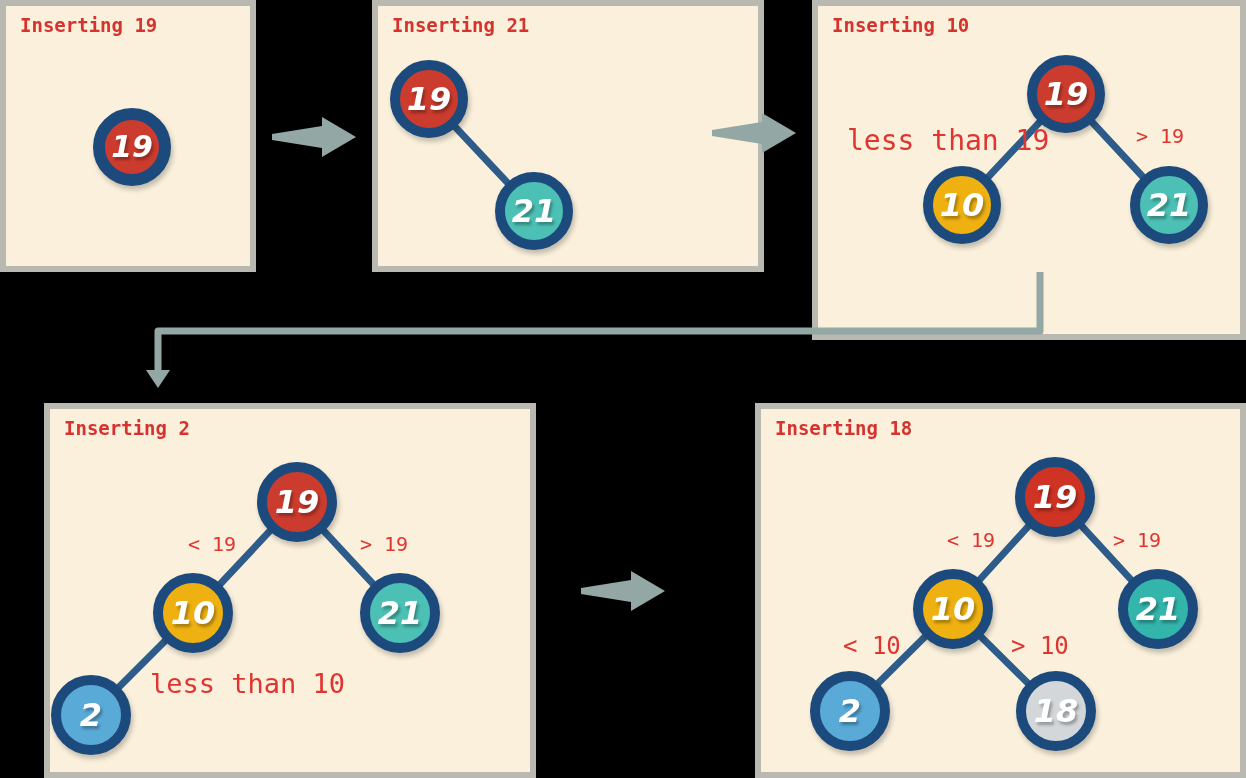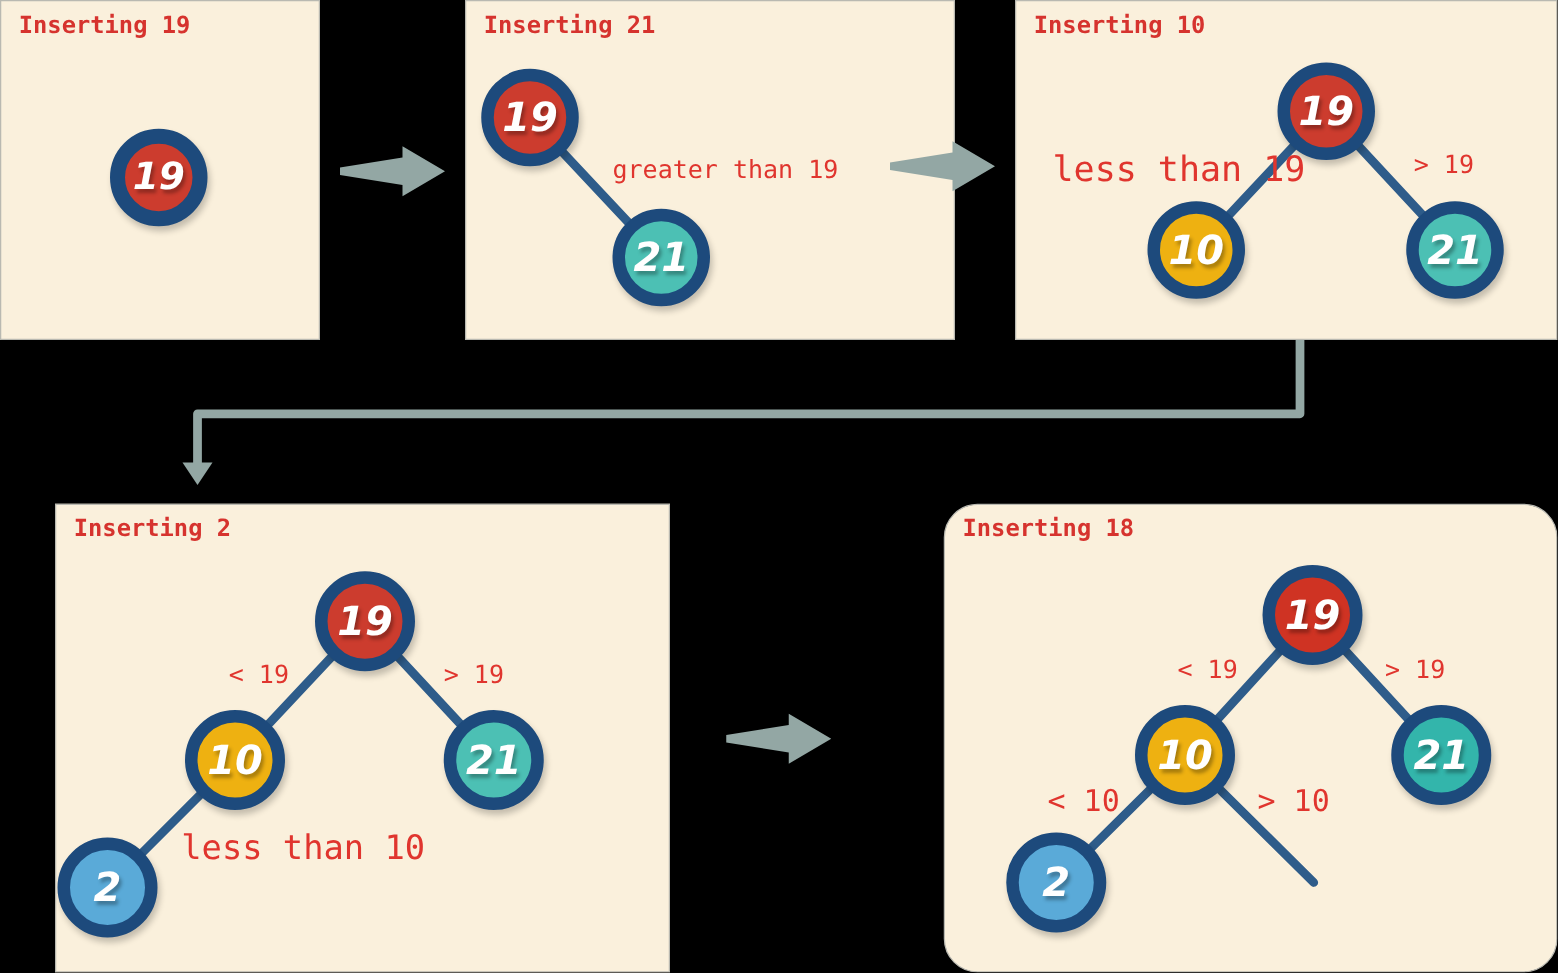--- a/index.html
+++ b/index.html
@@ -1,18 +1,18 @@
 <!DOCTYPE html>
 <html><head>
 <meta charset="utf-8">
 <style>
   html,body{margin:0;padding:0;background:#000;}
   body{width:1246px;height:778px;position:relative;overflow:hidden;
        font-family:"DejaVu Sans Mono","Liberation Mono",monospace;}
-  .panel{position:absolute;background:#faf0dc;border:1px solid #6d28d9;box-sizing:border-box;}
+  .panel{position:absolute;background:#faf0dc;border:6px solid #6d28d9;box-sizing:border-box;}
   .panel-title{position:absolute;left:14px;top:8px;color:#d6332e;
        font-family:"DejaVu Sans Mono","Liberation Mono",monospace;
        font-weight:bold;font-size:19px;letter-spacing:0px;white-space:nowrap;}
   .node{position:absolute;border-radius:50%;box-sizing:border-box;
         display:flex;align-items:center;justify-content:center;
         color:#ffffff;font-weight:bold;
         font-family:"DejaVu Sans","Liberation Sans",sans-serif;
         text-shadow:2px 3px 3px rgba(0,0,0,0.30);
         box-shadow:2px 4px 5px rgba(0,0,0,0.22);
         line-height:1;font-style:italic;}
@@ -30,23 +30,22 @@
       <svg class="edges" width="256" height="272"></svg>
       <div class="node" style="width: 78px; height: 78px; left: 87px; top: 102px; background: rgb(204, 60, 46); border: 12px solid rgb(29, 74, 124); font-size: 30px;">19</div>
     </div>
     <div class="panel" style="left: 372px; top: 0px; width: 392px; height: 272px; background: rgb(250, 240, 220); border-color: rgb(185, 185, 177);">
       <div class="panel-title" style="color: rgb(214, 51, 46);">Inserting 21</div>
       <svg class="edges" width="328" height="272">
         <line x1="51" y1="93" x2="156" y2="205" stroke="#2e5c8a" stroke-width="7" stroke-linecap="round"></line>
       </svg>
       <div class="node" style="width: 78px; height: 78px; left: 12px; top: 54px; background: rgb(204, 60, 46); border: 10px solid rgb(29, 74, 124); font-size: 32px;">19</div>
       <div class="node" style="width: 78px; height: 78px; left: 117px; top: 166px; background: rgb(76, 192, 180); border: 10px solid rgb(29, 74, 124); font-size: 32px;">21</div>
-      <div class="edgelabel" style="left: 117px; top: 122px; font-size: 20px; color: rgb(224, 53, 46);">greater than 19</div>
     </div>
-    <div class="panel" style="left: 812px; top: 0px; width: 434px; height: 272px; background: rgb(250, 240, 220); border-color: rgb(185, 185, 177);">
+    <div class="panel" style="left: 812px; top: 0px; width: 434px; height: 340px; background: rgb(250, 240, 220); border-color: rgb(185, 185, 177);">
       <div class="panel-title" style="color: rgb(214, 51, 46);">Inserting 10</div>
       <svg class="edges" width="434" height="272">
         <line x1="248" y1="88" x2="144" y2="199" stroke="#2e5c8a" stroke-width="7" stroke-linecap="round"></line>
         <line x1="248" y1="88" x2="351" y2="199" stroke="#2e5c8a" stroke-width="7" stroke-linecap="round"></line>
       </svg>
       <div class="node" style="width: 78px; height: 78px; left: 209px; top: 49px; background: rgb(204, 60, 46); border: 10px solid rgb(29, 74, 124); font-size: 32px;">19</div>
       <div class="node" style="width: 78px; height: 78px; left: 105px; top: 160px; background: rgb(238, 177, 17); border: 10px solid rgb(29, 74, 124); font-size: 32px;">10</div>
       <div class="node" style="width: 78px; height: 78px; left: 312px; top: 160px; background: rgb(76, 192, 180); border: 10px solid rgb(29, 74, 124); font-size: 32px;">21</div>
       <div class="edgelabel" style="left: 29px; top: 118px; font-size: 28px; color: rgb(224, 53, 46);">less than 19</div>
       <div class="edgelabel" style="left: 318px; top: 118px; font-size: 20px; color: rgb(224, 53, 46);">&gt; 19</div>
@@ -59,32 +58,33 @@
         <line x1="143" y1="204" x2="41" y2="306" stroke="#2e5c8a" stroke-width="7" stroke-linecap="round"></line>
       </svg>
       <div class="node" style="width: 80px; height: 80px; left: 207px; top: 53px; background: rgb(204, 60, 46); border: 10px solid rgb(29, 74, 124); font-size: 32px;">19</div>
       <div class="node" style="width: 80px; height: 80px; left: 103px; top: 164px; background: rgb(238, 177, 17); border: 10px solid rgb(29, 74, 124); font-size: 32px;">10</div>
       <div class="node" style="width: 80px; height: 80px; left: 310px; top: 164px; background: rgb(76, 192, 180); border: 10px solid rgb(29, 74, 124); font-size: 32px;">21</div>
       <div class="node" style="width: 80px; height: 80px; left: 1px; top: 266px; background: rgb(90, 170, 216); border: 10px solid rgb(29, 74, 124); font-size: 32px;">2</div>
       <div class="edgelabel" style="left: 138px; top: 123px; font-size: 20px; color: rgb(224, 53, 46);">&lt; 19</div>
       <div class="edgelabel" style="left: 310px; top: 123px; font-size: 20px; color: rgb(224, 53, 46);">&gt; 19</div>
       <div class="edgelabel" style="left: 100px; top: 259px; font-size: 27px; color: rgb(224, 53, 46);">less than 10</div>
     </div>
-    <div class="panel" style="left: 755px; top: 403px; width: 491px; height: 375px; background: rgb(250, 240, 220); border-color: rgb(185, 185, 177); border-radius: 27px;">
+    <div class="panel" style="left: 755px; top: 403px; width: 491px; height: 375px; background: rgb(250, 240, 220); border-color: rgb(185, 185, 177);">
       <div class="panel-title" style="color: rgb(214, 51, 46);">Inserting 18</div>
       <svg class="edges" width="491" height="375">
         <line x1="294" y1="88" x2="192" y2="200" stroke="#2e5c8a" stroke-width="7" stroke-linecap="round"></line>
         <line x1="294" y1="88" x2="397" y2="200" stroke="#2e5c8a" stroke-width="7" stroke-linecap="round"></line>
         <line x1="192" y1="200" x2="89" y2="302" stroke="#2e5c8a" stroke-width="7" stroke-linecap="round"></line>
         <line x1="192" y1="200" x2="295" y2="302" stroke="#2e5c8a" stroke-width="7" stroke-linecap="round"></line>
       </svg>
       <div class="node" style="width: 80px; height: 80px; left: 254px; top: 48px; background: rgb(207, 51, 35); border: 10px solid rgb(29, 74, 124); font-size: 32px;">19</div>
       <div class="node" style="width: 80px; height: 80px; left: 152px; top: 160px; background: rgb(238, 177, 17); border: 10px solid rgb(29, 74, 124); font-size: 32px;">10</div>
       <div class="node" style="width: 80px; height: 80px; left: 357px; top: 160px; background: rgb(51, 181, 171); border: 10px solid rgb(29, 74, 124); font-size: 32px;">21</div>
       <div class="node" style="width: 80px; height: 80px; left: 49px; top: 262px; background: rgb(90, 170, 216); border: 10px solid rgb(29, 74, 124); font-size: 32px;">2</div>
+      <div class="node" style="width: 80px; height: 80px; left: 255px; top: 262px; background: rgb(212, 215, 218); border: 10px solid rgb(29, 74, 124); font-size: 32px;">18</div>
       <div class="edgelabel" style="left: 186px; top: 119px; font-size: 20px; color: rgb(224, 53, 46);">&lt; 19</div>
       <div class="edgelabel" style="left: 352px; top: 119px; font-size: 20px; color: rgb(224, 53, 46);">&gt; 19</div>
       <div class="edgelabel" style="left: 82px; top: 223px; font-size: 24px; color: rgb(224, 53, 46);">&lt; 10</div>
       <div class="edgelabel" style="left: 250px; top: 223px; font-size: 24px; color: rgb(224, 53, 46);">&gt; 10</div>
     </div>
   </div>
 
 <svg class="connectors" id="connectors-root">
     <g>
       <polygon points="272,134 322,126 322,117 356,137 322,157 322,148 272,140" fill="#93a7a4"></polygon>

